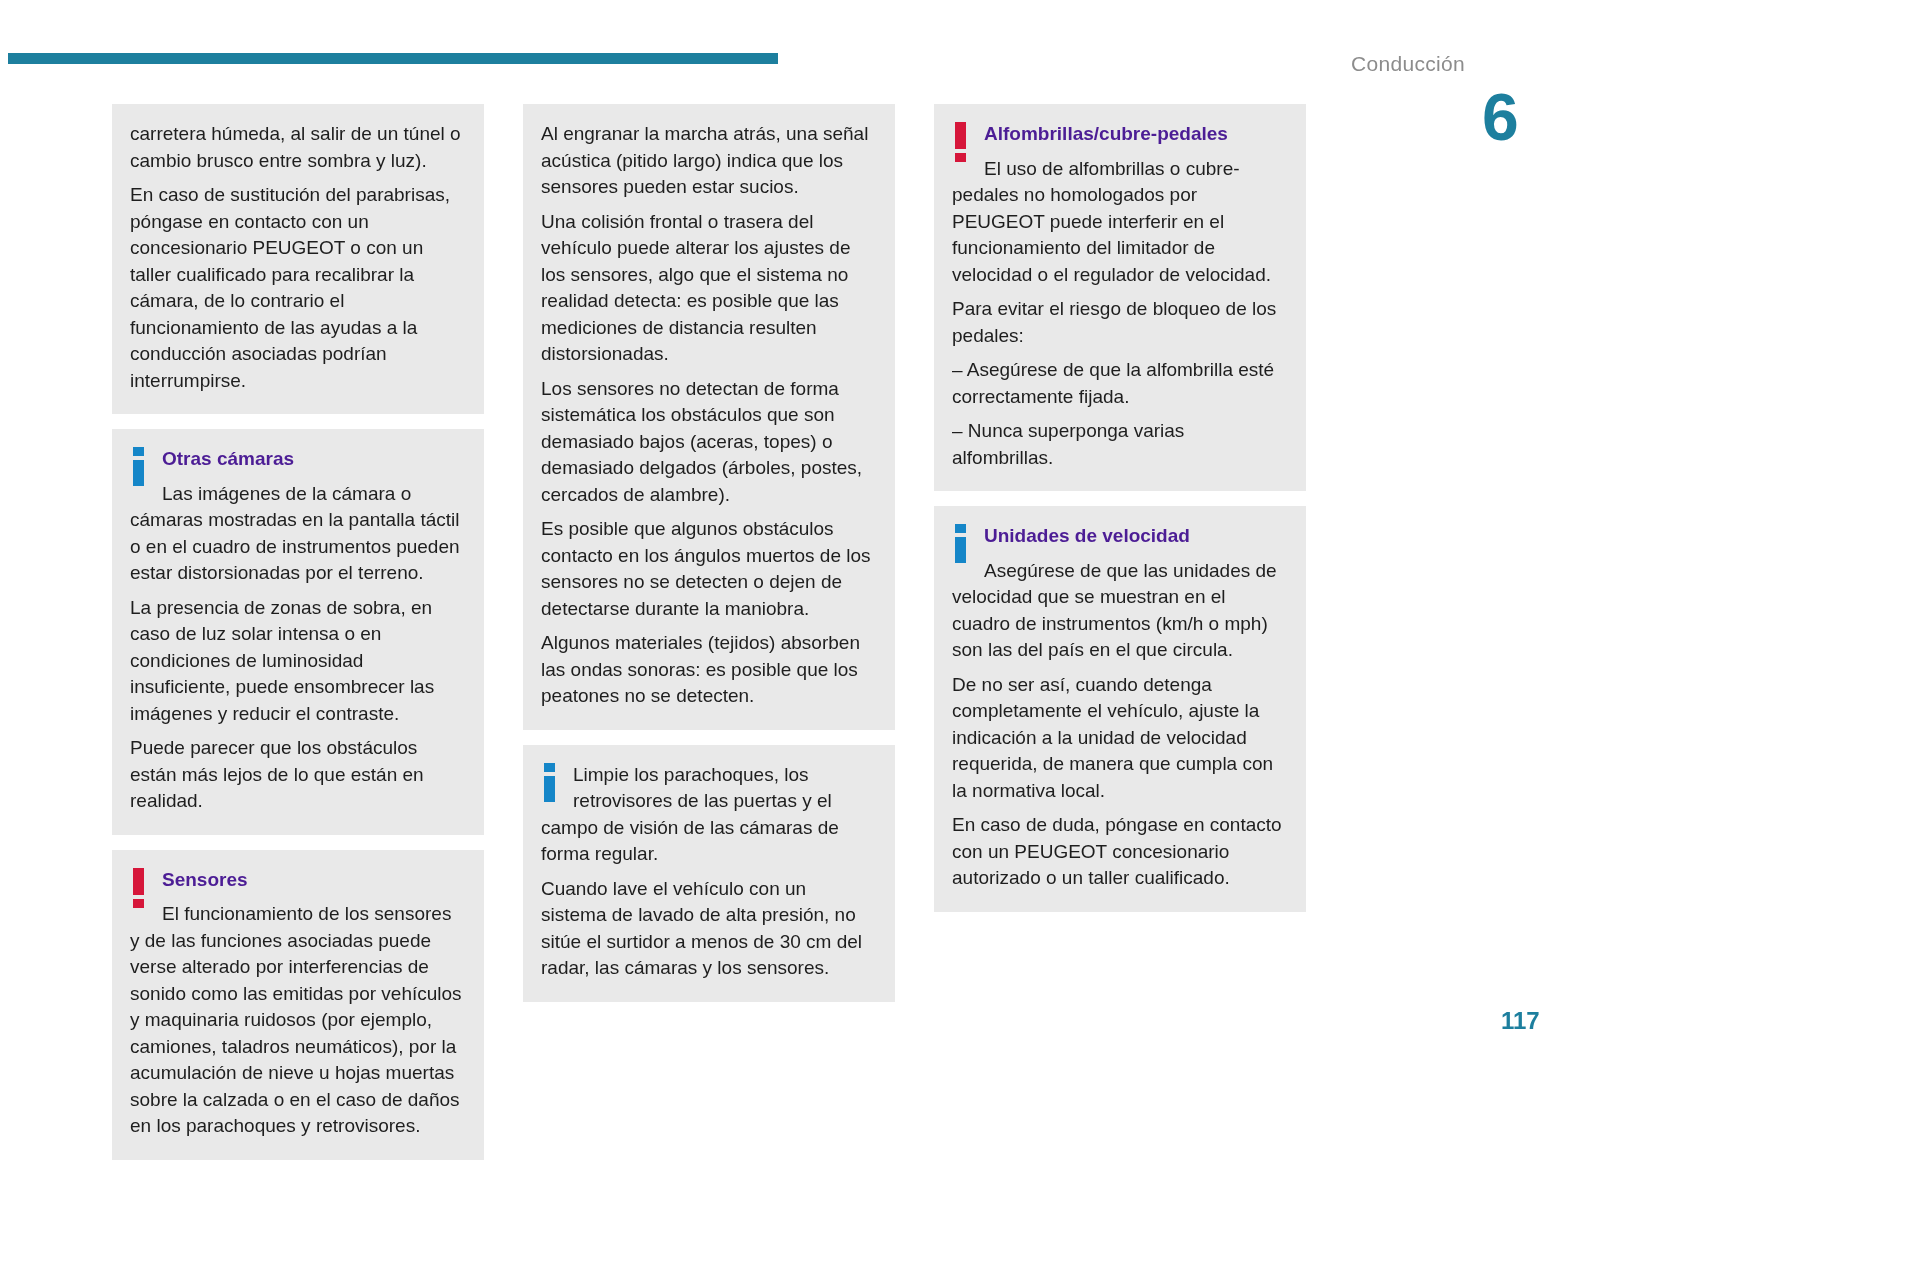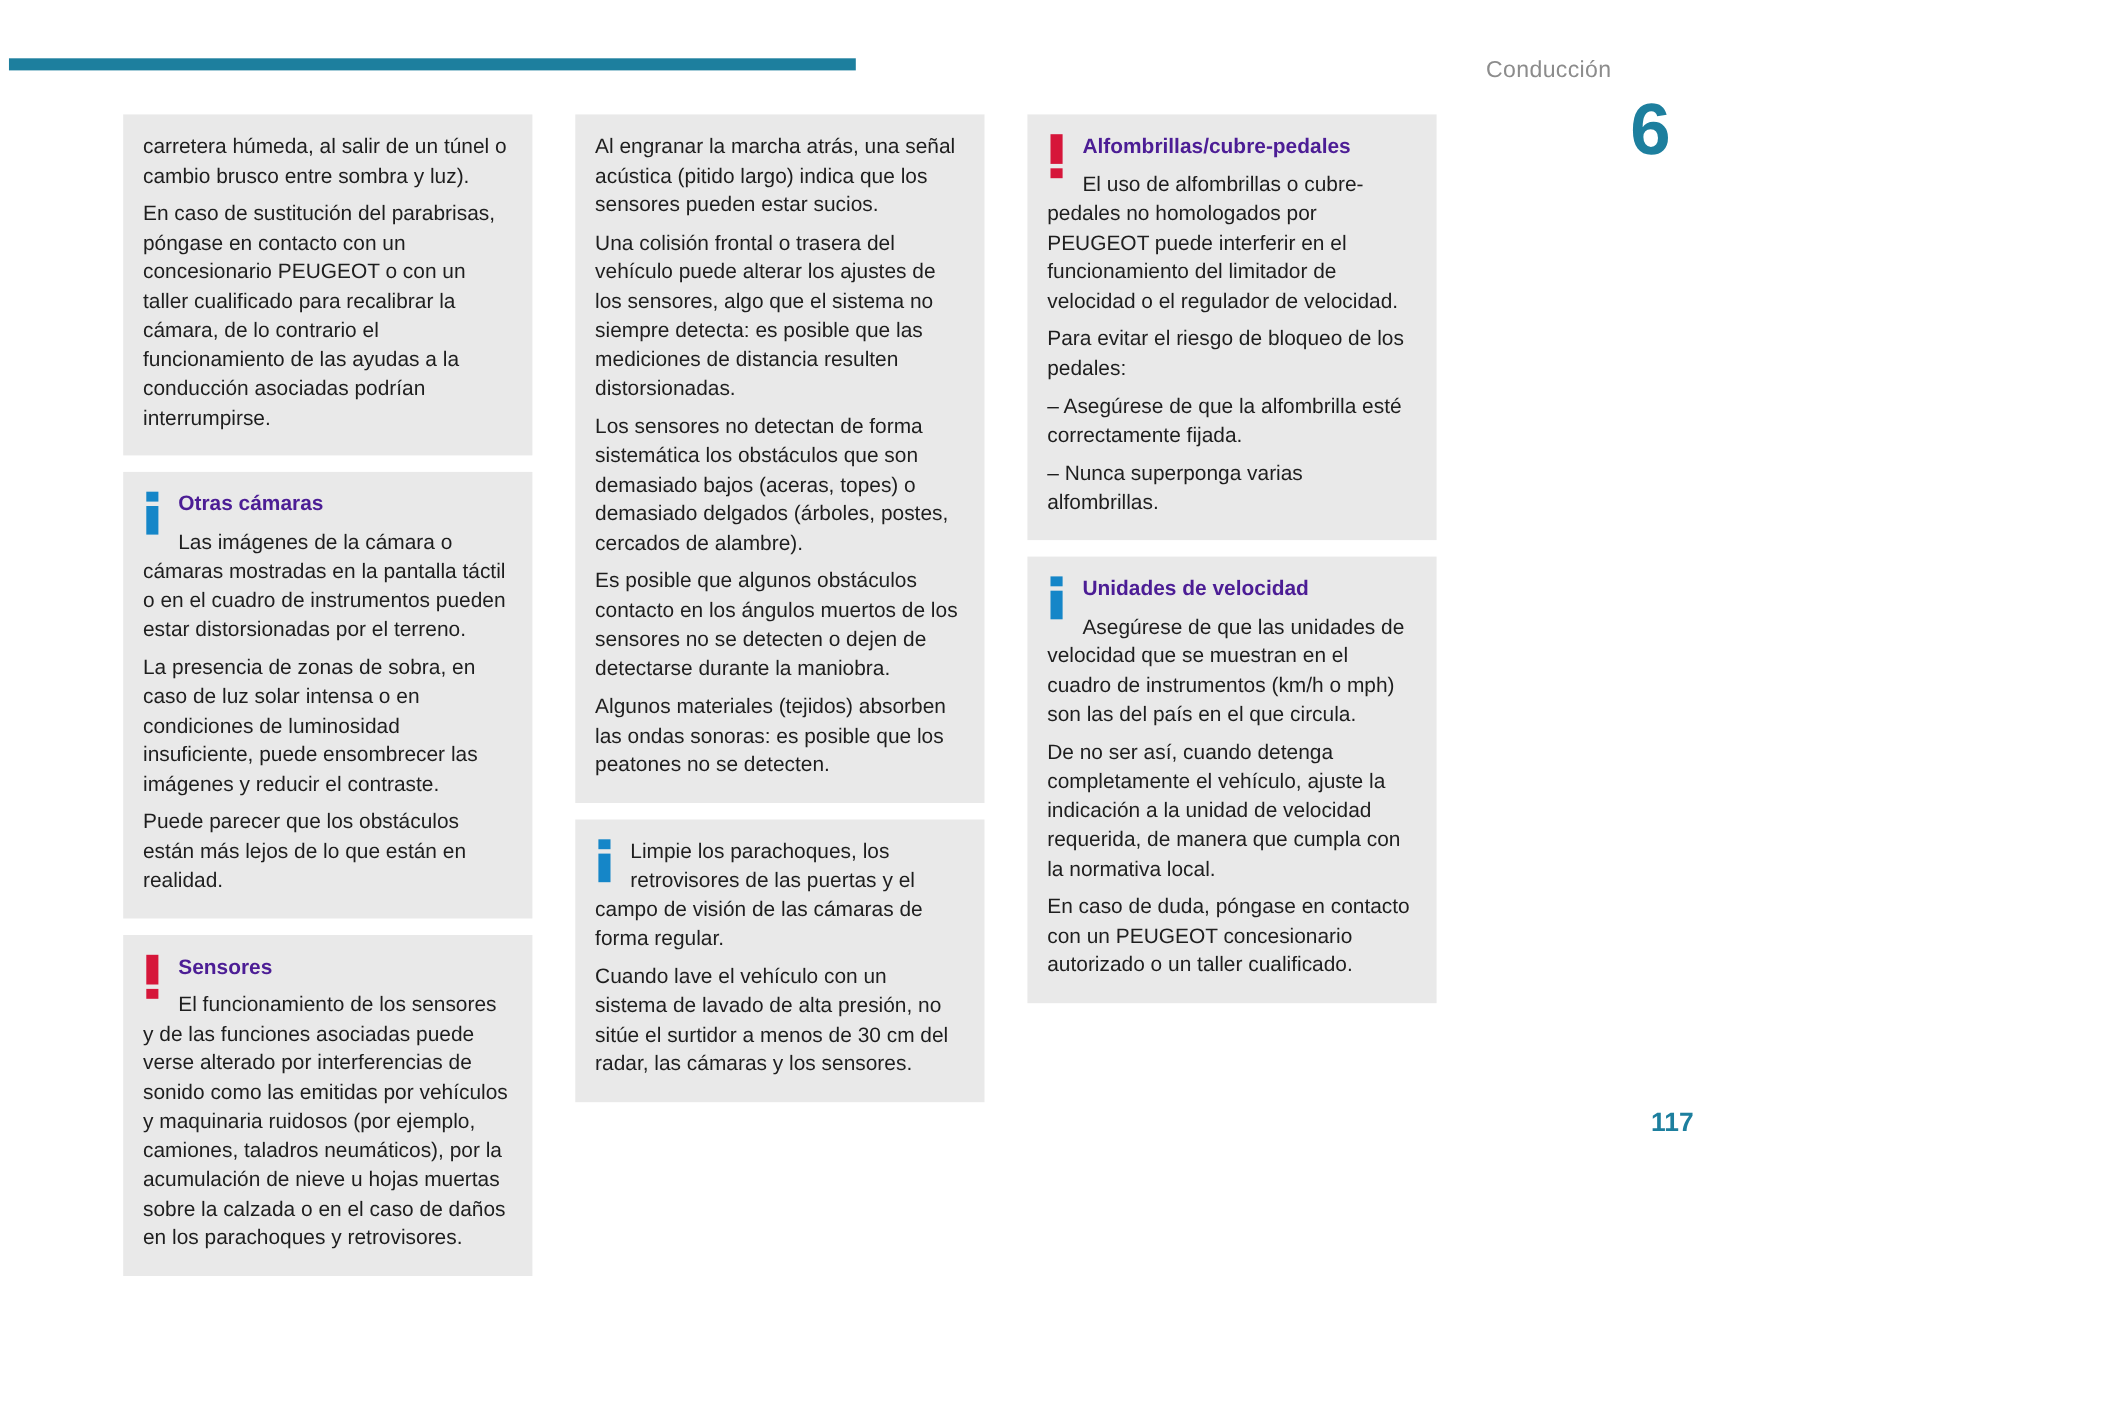--- a/index.html
+++ b/index.html
@@ -126,21 +126,21 @@
         <h3 class="block-title">Sensores</h3>
         <p>El funcionamiento de los sensores y de las funciones asociadas puede verse alterado por interferencias de sonido como las emitidas por vehículos y maquinaria ruidosos (por ejemplo, camiones, taladros neumáticos), por la acumulación de nieve u hojas muertas sobre la calzada o en el caso de daños en los parachoques y retrovisores.</p>
       </section>
 
     </div>
 
     <div class="column">
 
       <section class="block">
         <p>Al engranar la marcha atrás, una señal acústica (pitido largo) indica que los sensores pueden estar sucios.</p>
-        <p>Una colisión frontal o trasera del vehículo puede alterar los ajustes de los sensores, algo que el sistema no siempre detecta: es posible que las mediciones de distancia resulten distorsionadas.</p>
+        <p>Una colisión frontal o trasera del vehículo puede alterar los ajustes de los sensores, algo que el sistema no realidad detecta: es posible que las mediciones de distancia resulten distorsionadas.</p>
         <p>Los sensores no detectan de forma sistemática los obstáculos que son demasiado bajos (aceras, topes) o demasiado delgados (árboles, postes, cercados de alambre).</p>
         <p>Es posible que algunos obstáculos contacto en los ángulos muertos de los sensores no se detecten o dejen de detectarse durante la maniobra.</p>
         <p>Algunos materiales (tejidos) absorben las ondas sonoras: es posible que los peatones no se detecten.</p>
       </section>
 
       <section class="block">
         <span class="icon info-icon">
           <span class="seg dot"></span>
             <span class="seg stem"></span>
         </span>

